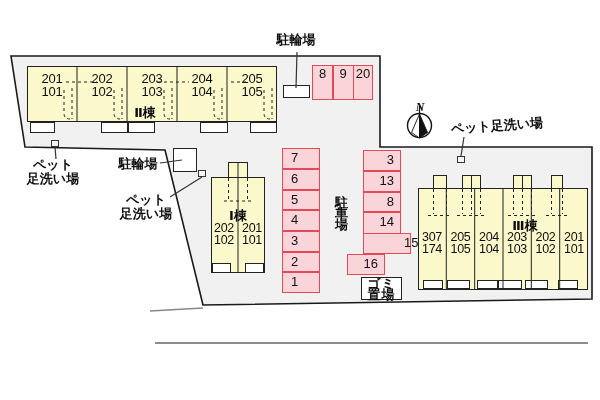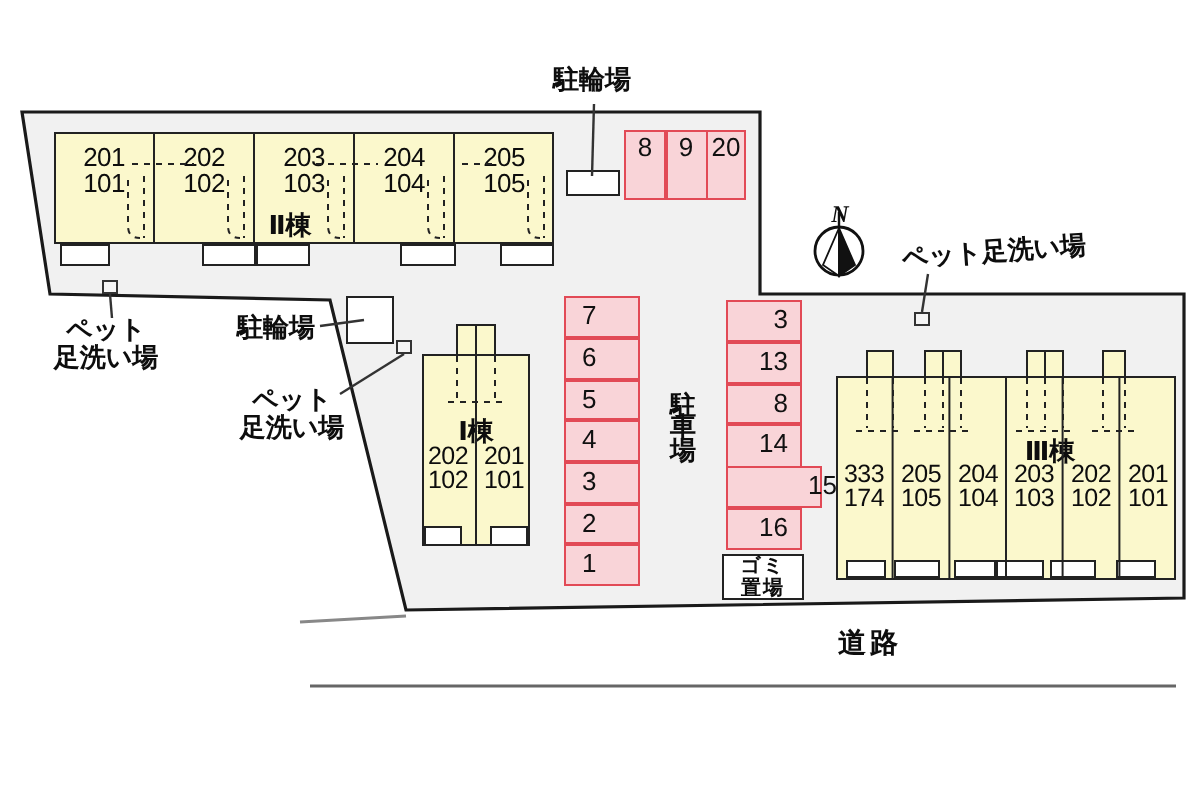--- a/index.html
+++ b/index.html
@@ -22,21 +22,21 @@
   .cell.right{text-align:right;padding-right:6px;}
   .cell.top{text-align:center;line-height:14px;padding-top:1px;}
   .lbl{font-weight:bold;font-size:13px;text-align:center;line-height:14px;white-space:nowrap;}
   .units{font-size:13px;line-height:13px;text-align:center;letter-spacing:-0.3px;}
   .units.small{font-size:12.5px;line-height:12px;}
   .bname{font-weight:bold;font-size:13px;text-align:center;}
   .vtext{
     writing-mode:vertical-rl;text-orientation:upright;font-weight:bold;font-size:13px;
     letter-spacing:12px;line-height:16px;
   }
-  .gomi{font-size:10px;line-height:10.5px;text-align:center;font-weight:bold;padding-top:1px;letter-spacing:1px;}
+  .gomi{font-size:13px;line-height:10.5px;text-align:center;font-weight:bold;padding-top:1px;letter-spacing:1px;}
   .north{font-family:"Liberation Serif","DejaVu Serif",serif;font-style:italic;font-weight:bold;font-size:12px;text-align:center;}
   .road{font-weight:bold;font-size:14px;text-align:center;letter-spacing:2px;}
 </style>
 </head>
 <body>
 
 <div id="canvas">
 
   <svg class="layer" width="600" height="400">
     <polygon points="11,56 380,56 380,147 592,147 592,299 203,305 165,150 25,147" fill="#f1f1f1" stroke="#1a1a1a" stroke-width="1.6"></polygon>
@@ -90,21 +90,21 @@
   <div class="abs cell left" style="left:282px;top:210px;width:38px;height:21px;">4</div>
   <div class="abs cell left" style="left:282px;top:231px;width:38px;height:21px;">3</div>
   <div class="abs cell left" style="left:282px;top:252px;width:38px;height:20px;">2</div>
   <div class="abs cell left" style="left:282px;top:272px;width:38px;height:21px;">1</div>
 
   <div class="abs cell right" style="left:363px;top:150px;width:38px;height:21px;">3</div>
   <div class="abs cell right" style="left:363px;top:171px;width:38px;height:21px;">13</div>
   <div class="abs cell right" style="left:363px;top:192px;width:38px;height:20px;">8</div>
   <div class="abs cell right" style="left:363px;top:212px;width:38px;height:32px;">14</div>
   <div class="abs cell right" style="left:363px;top:233px;width:38px;height:21px;padding-left:40px;">15</div>
-  <div class="abs cell right" style="left:363px;top:254px;width:38px;height:21px;">16</div>
+  <div class="abs cell right" style="left:347px;top:254px;width:38px;height:21px;">16</div>
 
   <div class="abs units" style="left:27px;top:72px;width:50px;">
     <div>201</div>
       <div>101</div>
   </div>
   <div class="abs units" style="left:77px;top:72px;width:50px;">
     <div>202</div>
       <div>102</div>
   </div>
   <div class="abs units" style="left:127px;top:72px;width:50px;">
@@ -126,21 +126,21 @@
     <div>202</div>
       <div>102</div>
   </div>
   <div class="abs units small" style="left:238px;top:222px;width:28px;">
     <div>201</div>
       <div>101</div>
   </div>
 
   <div class="abs bname" style="left:500px;top:217px;width:50px;">Ⅲ棟</div>
   <div class="abs units small" style="left:418px;top:231px;width:28px;">
-    <div>333</div>
+    <div>307</div>
       <div>174</div>
   </div>
   <div class="abs units small" style="left:446px;top:231px;width:29px;">
     <div>205</div>
       <div>105</div>
   </div>
   <div class="abs units small" style="left:475px;top:231px;width:28px;">
     <div>204</div>
       <div>104</div>
   </div>
@@ -162,21 +162,20 @@
   <div class="abs lbl" style="left:19px;top:158px;width:68px;">
     <div>ペット</div>
       <div>足洗い場</div>
   </div>
   <div class="abs lbl" style="left:112px;top:193px;width:68px;">
     <div>ペット</div>
       <div>足洗い場</div>
   </div>
   <div class="abs lbl" style="left:438px;top:119px;width:118px;transform:rotate(-4deg);">ペット足洗い場</div>
   <div class="abs vtext" style="left:333px;top:184px;height:84px;">駐車場</div>
-  <div class="abs road" style="left:405px;top:313px;width:60px;">道路</div>
   <div class="abs north" style="left:408px;top:100px;width:24px;">N</div>
 
   <svg class="layer" width="600" height="400">
 
     <g stroke="#222" stroke-width="1">
       <line x1="77" y1="66" x2="77" y2="122"></line>
         <line x1="127" y1="66" x2="127" y2="122"></line>
       <line x1="177" y1="66" x2="177" y2="122"></line>
         <line x1="227" y1="66" x2="227" y2="122"></line>
     </g>

